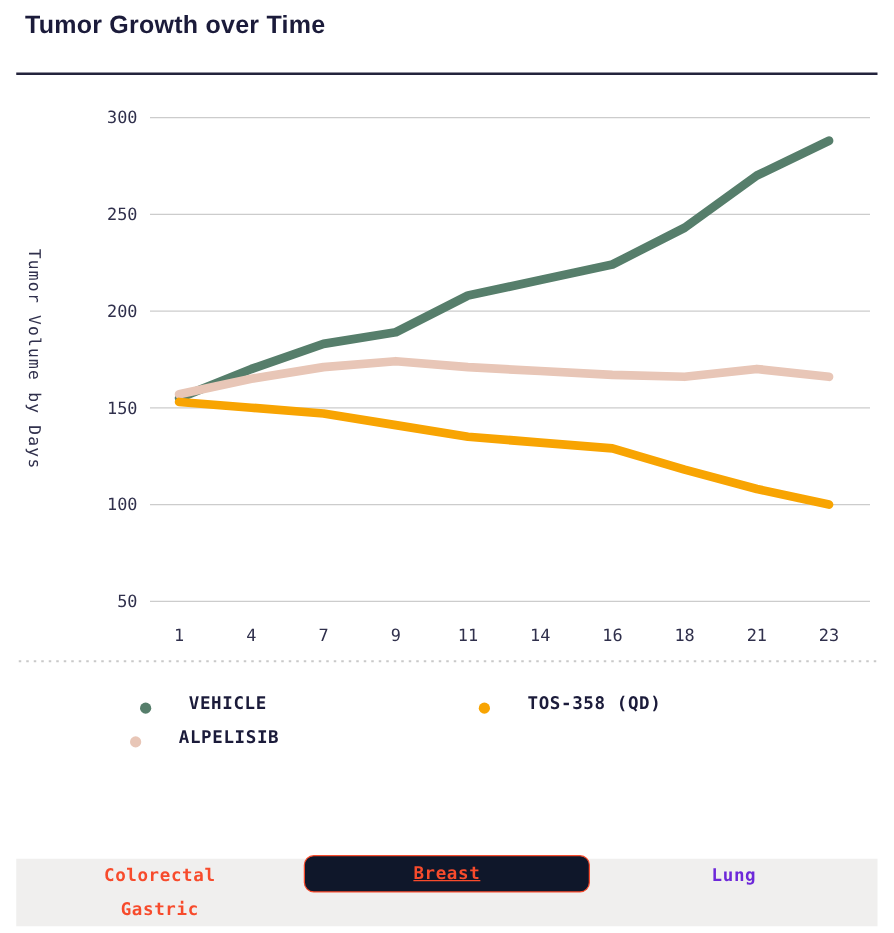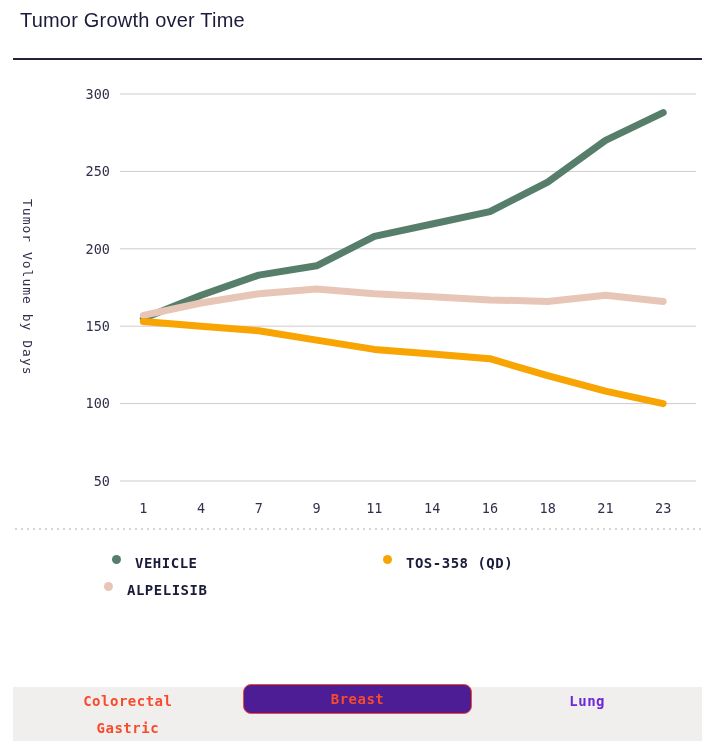--- a/index.html
+++ b/index.html
@@ -2,47 +2,47 @@
 <html><head>
 <meta charset="utf-8">
 <style>
   html,body{margin:0;padding:0;background:#ffffff;}
   #stage{
     position:relative;width:715px;height:746px;background:#ffffff;overflow:hidden;
     font-family:"DejaVu Sans Mono",monospace;
   }
   .page-title{
     position:absolute;left:20px;top:9px;margin:0;
-    font-family:"Liberation Sans",sans-serif;font-size:20px;font-weight:400;
+    font-family:"Liberation Sans",sans-serif;font-size:20px;font-weight:700;
     color:#1b1b3a;letter-spacing:0.2px;
   }
   .title-divider{position:absolute;left:13px;top:58px;width:689px;height:2px;background:#23233c;}
   .chart-svg{position:absolute;left:0;top:70px;}
   .y-axis-title{
     position:absolute;left:17px;top:94px;height:387px;width:20px;
     display:flex;align-items:center;justify-content:center;
     writing-mode:vertical-rl;
     font-size:13px;color:#30304c;letter-spacing:1px;white-space:nowrap;
   }
   .legend{position:absolute;left:0;top:548px;width:715px;height:60px;}
-  .legend-item{position:absolute;display:flex;align-items:flex-start;gap:14px;cursor:pointer;}
+  .legend-item{position:absolute;display:flex;align-items:flex-end;gap:30px;cursor:pointer;}
   .legend-dot{width:9px;height:9px;border-radius:50%;flex:0 0 auto;}
   .legend-label{font-size:14px;font-weight:700;color:#1b1b3a;letter-spacing:0.5px;white-space:nowrap;}
   .tabs{
     position:absolute;left:13px;top:687px;width:689px;height:54px;background:#f0efee;
     display:grid;grid-template-columns:repeat(3,1fr);
   }
   .tab{
     display:flex;align-items:center;justify-content:center;
     font-size:14px;font-weight:700;letter-spacing:0.5px;
     background:transparent;border:none;cursor:pointer;
     font-family:"DejaVu Sans Mono",monospace;
   }
   .tab.active{
-    background:#4c1d95;border:1.5px solid currentColor;border-radius:8px;margin-top:-3px;
+    background:#0f172a;border:1.5px solid currentColor;border-radius:8px;margin-top:-3px;text-decoration:underline;
   }
 </style>
 </head>
 <body>
 
 <div id="stage">
   <h1 class="page-title">Tumor Growth over Time</h1>
   <div class="title-divider"></div>
 
   <svg class="chart-svg" id="chart" width="715" height="470" viewBox="0 0 715 470">

